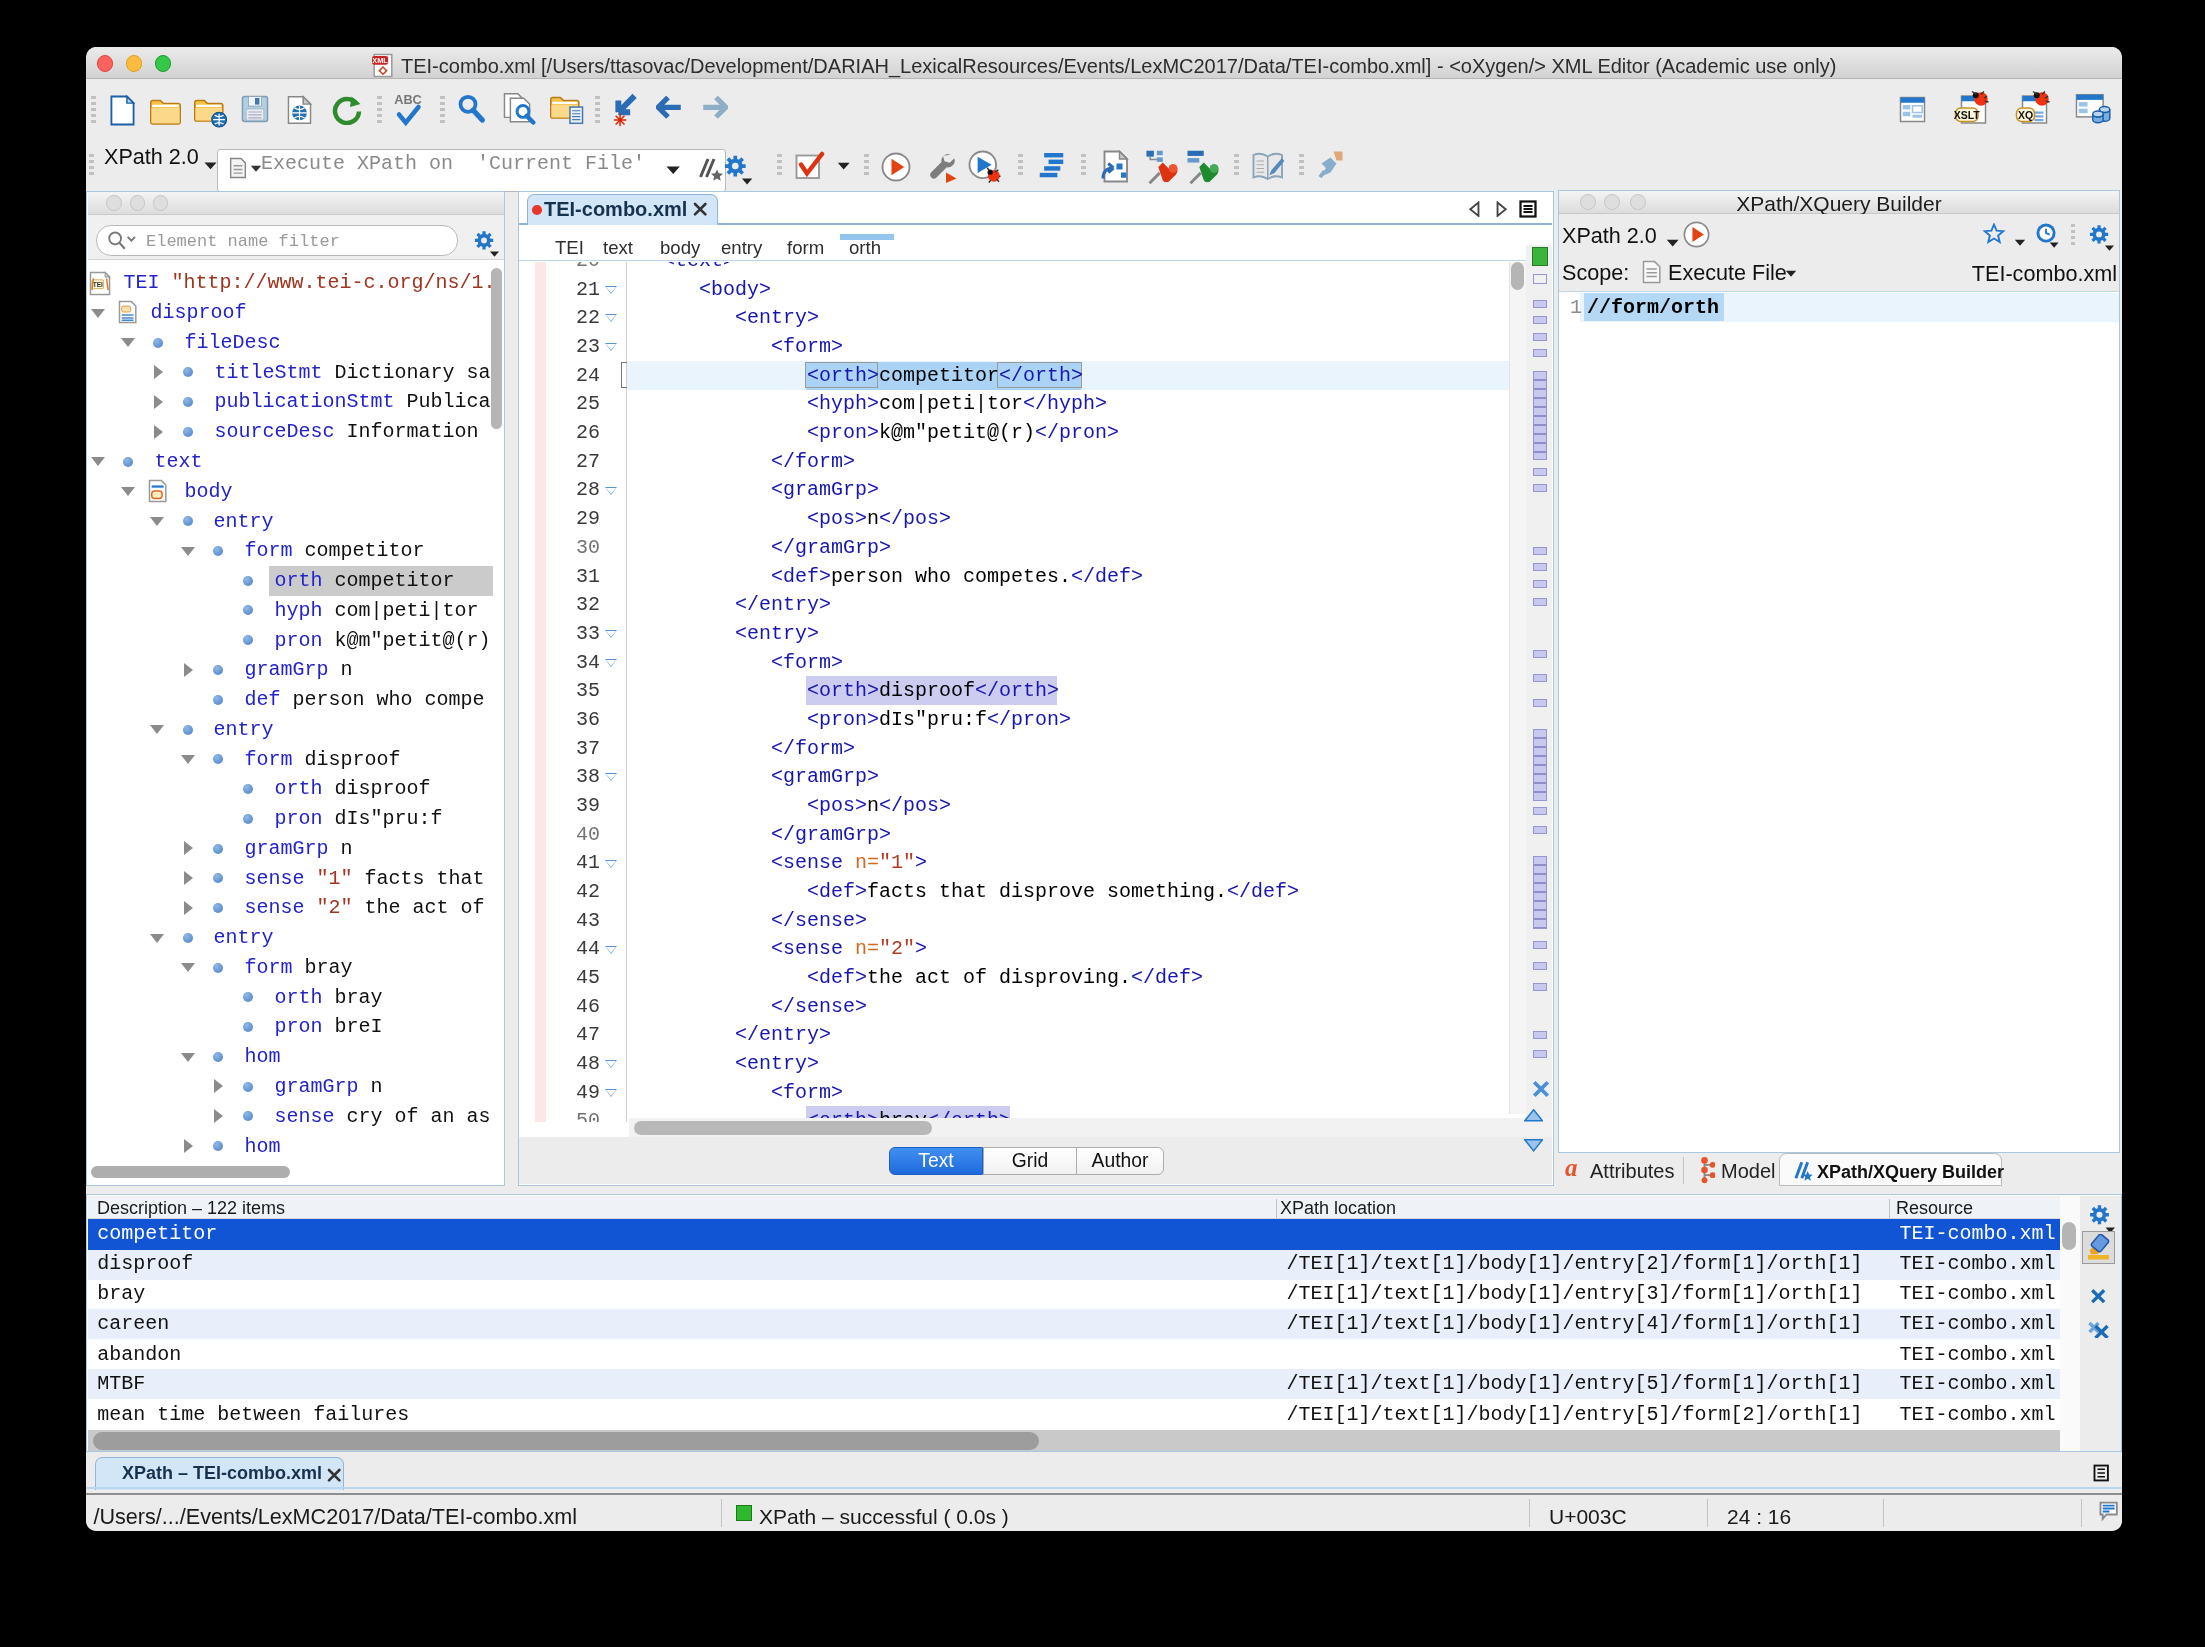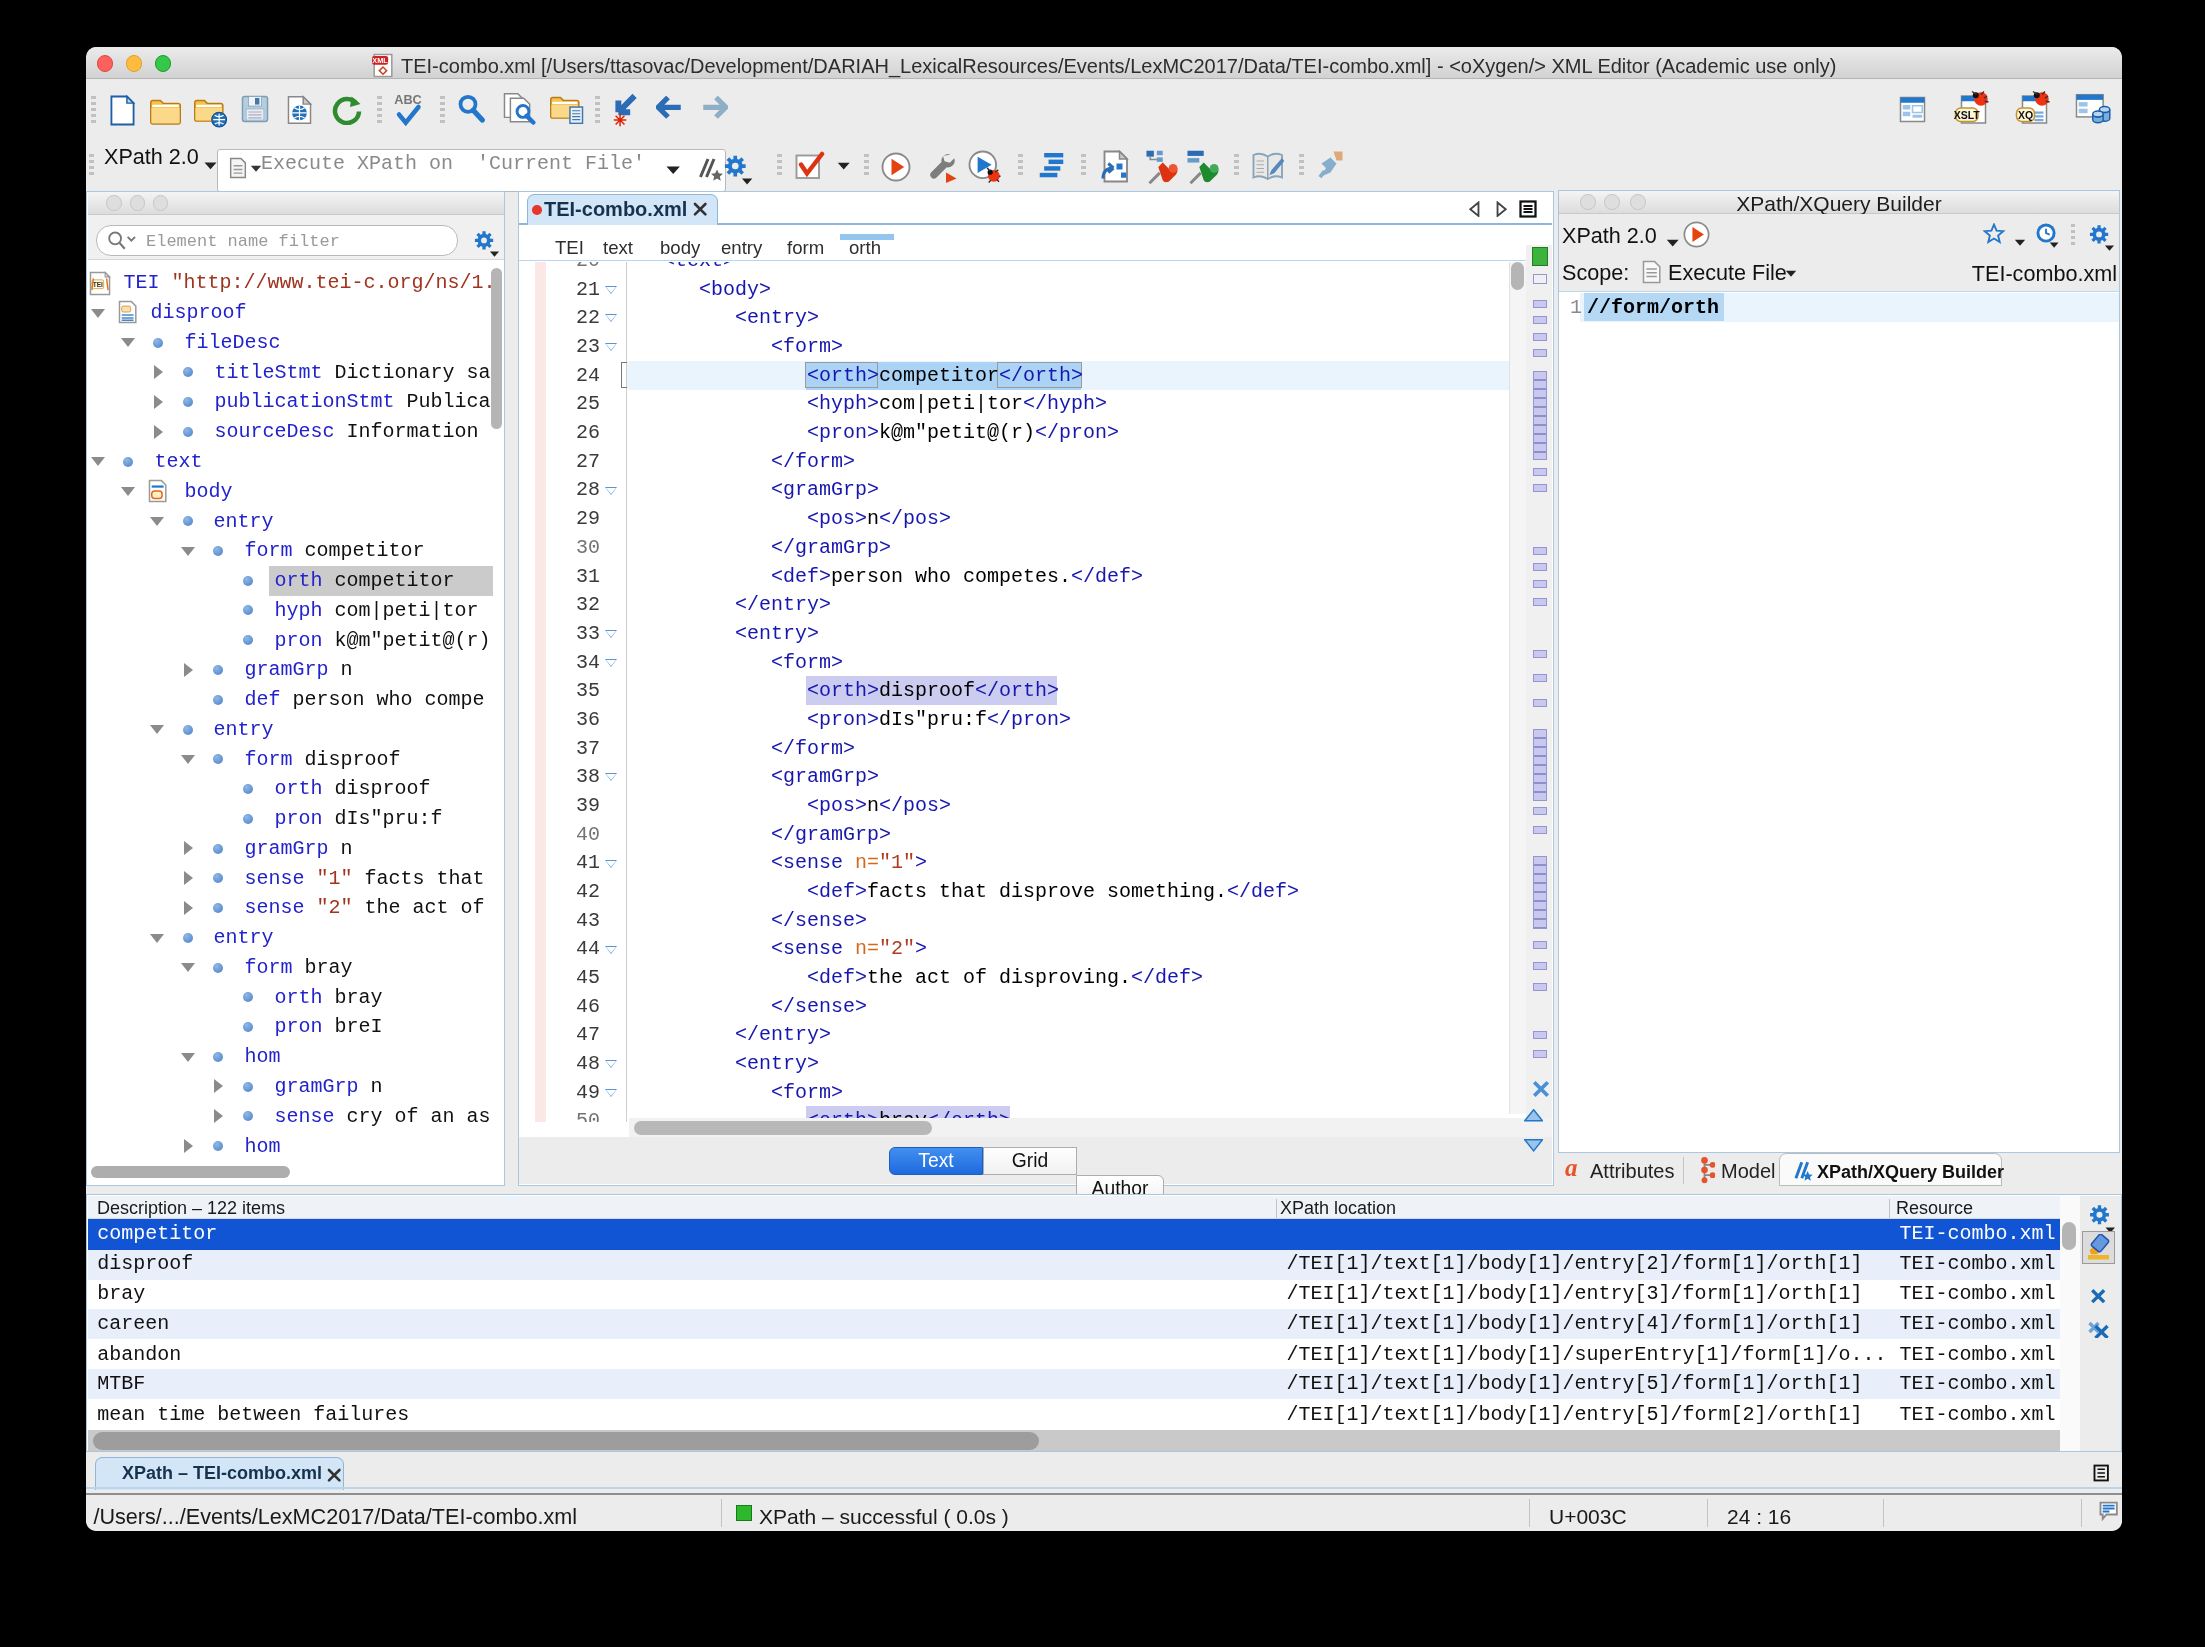--- a/index.html
+++ b/index.html
@@ -579,21 +579,21 @@
     <svg class="abs" style="left:1438px; top:1092px; z-index:6;" width="19.3" height="12.6" viewBox="0 0 26 17">
           <path d="M1 1 L25 1 L13 16 Z" fill="#9cc4ea" stroke="#2277cc" stroke-width="2"></path>
         </svg>
 
     <div class="abs" style="left:543px; top:1071px; width:923px; height:18.6px; background:#f2f2f2;"></div>
     <div class="scroll-thumb" style="left:548px; top:1074px; width:298px; height:14px; background:#b8b8b8;"></div>
 
     <div class="abs" style="left:433px; top:1090px; width:1033px; height:47px; background:#ececec;"></div>
     <div class="seg" style="left:803px; top:1100px; width:94px; border-radius:6px 0 0 6px; background:linear-gradient(#418ff0,#1e6ade); color:#fff; border-color:#1c5fc4;">Text</div>
     <div class="seg" style="left:897px; top:1100px; width:94px;">Grid</div>
-    <div class="seg" style="left:990px; top:1100px; width:88px; border-radius:0 6px 6px 0;margin-top:28px;">Author</div>
+    <div class="seg" style="left:990px; top:1100px; width:88px; border-radius:0 6px 6px 0;">Author</div>
   </div>
 
   <div id="rightpanel">
     <div class="panel" style="left:1472px; top:143px; width:562px; height:963px;"></div>
     <div class="phead" style="left:1473px; top:144px; width:560px; height:23px;">
       <div class="pcirc" style="left:21px; top:3px;"></div>
       <div class="pcirc" style="left:45px; top:3px;"></div>
       <div class="pcirc" style="left:71px; top:3px;"></div>
       <div class="ptitle" style="top:0.7px;">XPath/XQuery Builder</div>
     </div>
@@ -687,21 +687,20 @@
       <div class="trow" style="left:9.7px; top:30px;">disproof</div>
       <div class="trow" style="left:1199px; top:30px;">/TEI[1]/text[1]/body[1]/entry[2]/form[1]/orth[1]</div>
       <div class="trow" style="left:1812px; top:30px;">TEI-combo.xml</div>
       <div class="trow" style="left:9.7px; top:60px;">bray</div>
       <div class="trow" style="left:1199px; top:60px;">/TEI[1]/text[1]/body[1]/entry[3]/form[1]/orth[1]</div>
       <div class="trow" style="left:1812px; top:60px;">TEI-combo.xml</div>
       <div class="trow" style="left:9.7px; top:90px;">careen</div>
       <div class="trow" style="left:1199px; top:90px;">/TEI[1]/text[1]/body[1]/entry[4]/form[1]/orth[1]</div>
       <div class="trow" style="left:1812px; top:90px;">TEI-combo.xml</div>
       <div class="trow" style="left:9.7px; top:121px;">abandon</div>
-      <div class="trow" style="left:1199px; top:121px;">/TEI[1]/text[1]/body[1]/superEntry[1]/form[1]/o...</div>
       <div class="trow" style="left:1812px; top:121px;">TEI-combo.xml</div>
       <div class="trow" style="left:9.7px; top:150px;">MTBF</div>
       <div class="trow" style="left:1199px; top:150px;">/TEI[1]/text[1]/body[1]/entry[5]/form[1]/orth[1]</div>
       <div class="trow" style="left:1812px; top:150px;">TEI-combo.xml</div>
       <div class="trow" style="left:9.7px; top:181px;">mean time between failures</div>
       <div class="trow" style="left:1199px; top:181px;">/TEI[1]/text[1]/body[1]/entry[5]/form[2]/orth[1]</div>
       <div class="trow" style="left:1812px; top:181px;">TEI-combo.xml</div>
     </div>
 
     <div class="abs" style="left:1.5px; top:1383px; width:1972px; height:21px; background:#c9c9c9;"></div>

